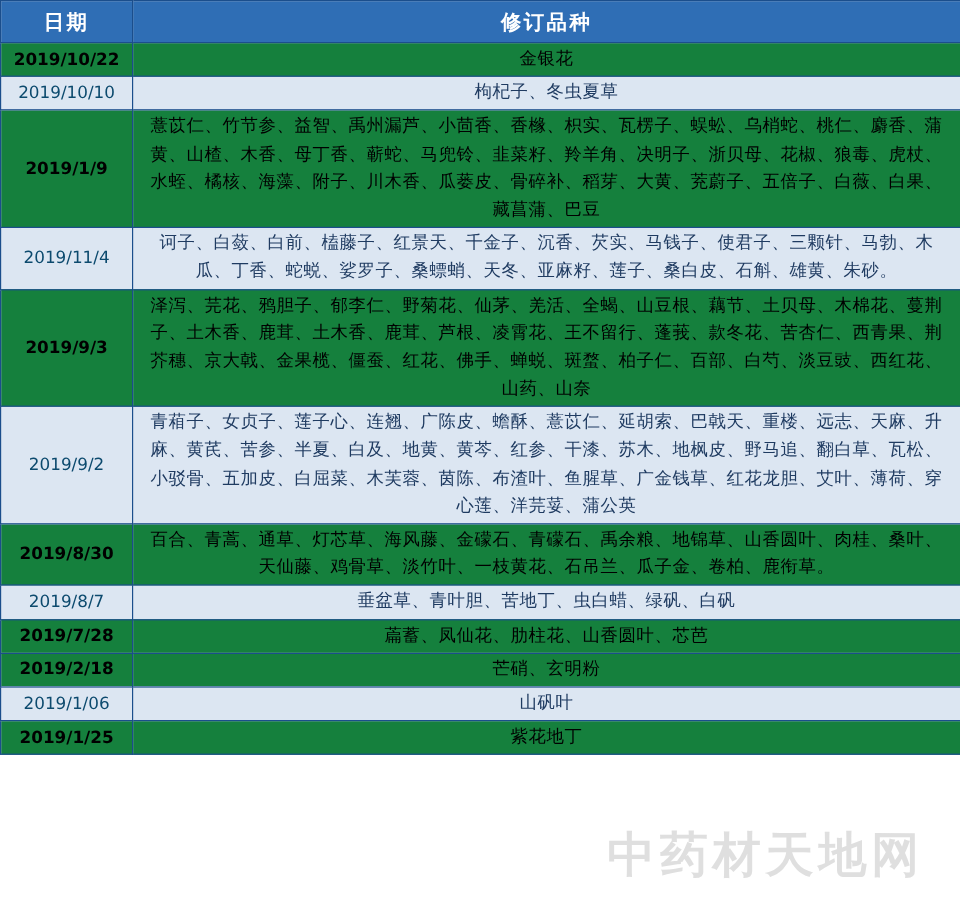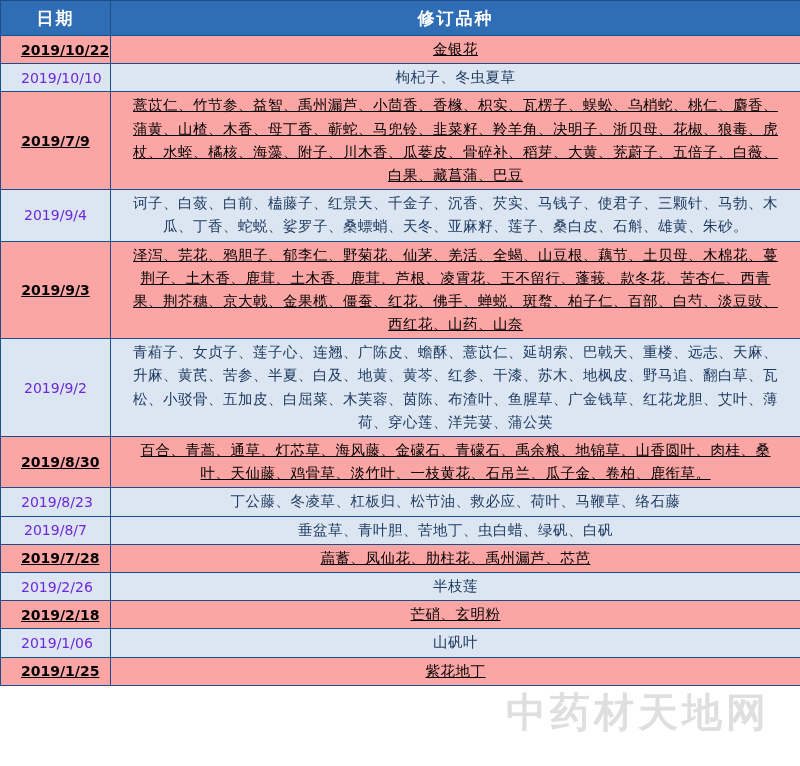--- a/index.html
+++ b/index.html
@@ -18,21 +18,21 @@
     border-collapse: collapse;
     width: 800px;
     table-layout: fixed;
     position: relative;
     z-index: 2;
   }
   table.revision-table th,
   table.revision-table td {
     border: 1px solid #1b4e8c;
     vertical-align: middle;
-    padding: 2px 20px;
+    padding: 2px 10px;
   }
   thead th {
     background: #2f6eb5;
     color: #ffffff;
     font-weight: bold;
     font-size: 17px;
     text-align: center;
     letter-spacing: 2px;
     height: 30px;
   }
@@ -47,28 +47,27 @@
     white-space: nowrap;
   }
   td.content-cell {
     text-align: center;
     font-size: 14.5px;
     line-height: 1.6;
     color: #000000;
     letter-spacing: 0.5px;
   }
   tr.row-odd td {
-    background: #fca5a5;
-    text-decoration: underline;
+    background: #15803d;
   }
   tr.row-even td {
     background: #dce6f2;
   }
   tr.row-even td.date-cell {
-    color: #6d28d9;
+    color: #0c4a6e;
     font-weight: normal;
   }
   tr.row-even td.content-cell {
     color: #1f3b61;
   }
   .watermark {
     position: absolute;
     right: 30px;
     bottom: 26px;
     font-size: 40px;
@@ -99,54 +98,46 @@
   <tbody id="table-body">
       <tr class="row-odd">
         <td class="date-cell">2019/10/22</td>
         <td class="content-cell">金银花</td>
       </tr>
       <tr class="row-even">
         <td class="date-cell">2019/10/10</td>
         <td class="content-cell">枸杞子、冬虫夏草</td>
       </tr>
       <tr class="row-odd">
-        <td class="date-cell">2019/7/9</td>
+        <td class="date-cell">2019/1/9</td>
         <td class="content-cell">薏苡仁、竹节参、益智、禹州漏芦、小茴香、香橼、枳实、瓦楞子、蜈蚣、乌梢蛇、桃仁、麝香、蒲黄、山楂、木香、母丁香、蕲蛇、马兜铃、韭菜籽、羚羊角、决明子、浙贝母、花椒、狼毒、虎杖、水蛭、橘核、海藻、附子、川木香、瓜蒌皮、骨碎补、稻芽、大黄、茺蔚子、五倍子、白薇、白果、藏菖蒲、巴豆</td>
       </tr>
       <tr class="row-even">
-        <td class="date-cell">2019/9/4</td>
+        <td class="date-cell">2019/11/4</td>
         <td class="content-cell">诃子、白蔹、白前、榼藤子、红景天、千金子、沉香、芡实、马钱子、使君子、三颗针、马勃、木瓜、丁香、蛇蜕、娑罗子、桑螵蛸、天冬、亚麻籽、莲子、桑白皮、石斛、雄黄、朱砂。</td>
       </tr>
       <tr class="row-odd">
         <td class="date-cell">2019/9/3</td>
         <td class="content-cell">泽泻、芫花、鸦胆子、郁李仁、野菊花、仙茅、羌活、全蝎、山豆根、藕节、土贝母、木棉花、蔓荆子、土木香、鹿茸、土木香、鹿茸、芦根、凌霄花、王不留行、蓬莪、款冬花、苦杏仁、西青果、荆芥穗、京大戟、金果榄、僵蚕、红花、佛手、蝉蜕、斑蝥、柏子仁、百部、白芍、淡豆豉、西红花、山药、山奈</td>
       </tr>
       <tr class="row-even">
         <td class="date-cell">2019/9/2</td>
         <td class="content-cell">青葙子、女贞子、莲子心、连翘、广陈皮、蟾酥、薏苡仁、延胡索、巴戟天、重楼、远志、天麻、升麻、黄芪、苦参、半夏、白及、地黄、黄芩、红参、干漆、苏木、地枫皮、野马追、翻白草、瓦松、小驳骨、五加皮、白屈菜、木芙蓉、茵陈、布渣叶、鱼腥草、广金钱草、红花龙胆、艾叶、薄荷、穿心莲、洋芫荽、蒲公英</td>
       </tr>
       <tr class="row-odd">
         <td class="date-cell">2019/8/30</td>
         <td class="content-cell">百合、青蒿、通草、灯芯草、海风藤、金礞石、青礞石、禹余粮、地锦草、山香圆叶、肉桂、桑叶、天仙藤、鸡骨草、淡竹叶、一枝黄花、石吊兰、瓜子金、卷柏、鹿衔草。</td>
       </tr>
       <tr class="row-even">
-        <td class="date-cell">2019/8/23</td>
-        <td class="content-cell">丁公藤、冬凌草、杠板归、松节油、救必应、荷叶、马鞭草、络石藤</td>
-      </tr>
-      <tr class="row-even">
         <td class="date-cell">2019/8/7</td>
         <td class="content-cell">垂盆草、青叶胆、苦地丁、虫白蜡、绿矾、白矾</td>
       </tr>
       <tr class="row-odd">
         <td class="date-cell">2019/7/28</td>
-        <td class="content-cell">萹蓄、凤仙花、肋柱花、禹州漏芦、芯芭</td>
-      </tr>
-      <tr class="row-even">
-        <td class="date-cell">2019/2/26</td>
-        <td class="content-cell">半枝莲</td>
+        <td class="content-cell">萹蓄、凤仙花、肋柱花、山香圆叶、芯芭</td>
       </tr>
       <tr class="row-odd">
         <td class="date-cell">2019/2/18</td>
         <td class="content-cell">芒硝、玄明粉</td>
       </tr>
       <tr class="row-even">
         <td class="date-cell">2019/1/06</td>
         <td class="content-cell">山矾叶</td>
       </tr>
       <tr class="row-odd">

